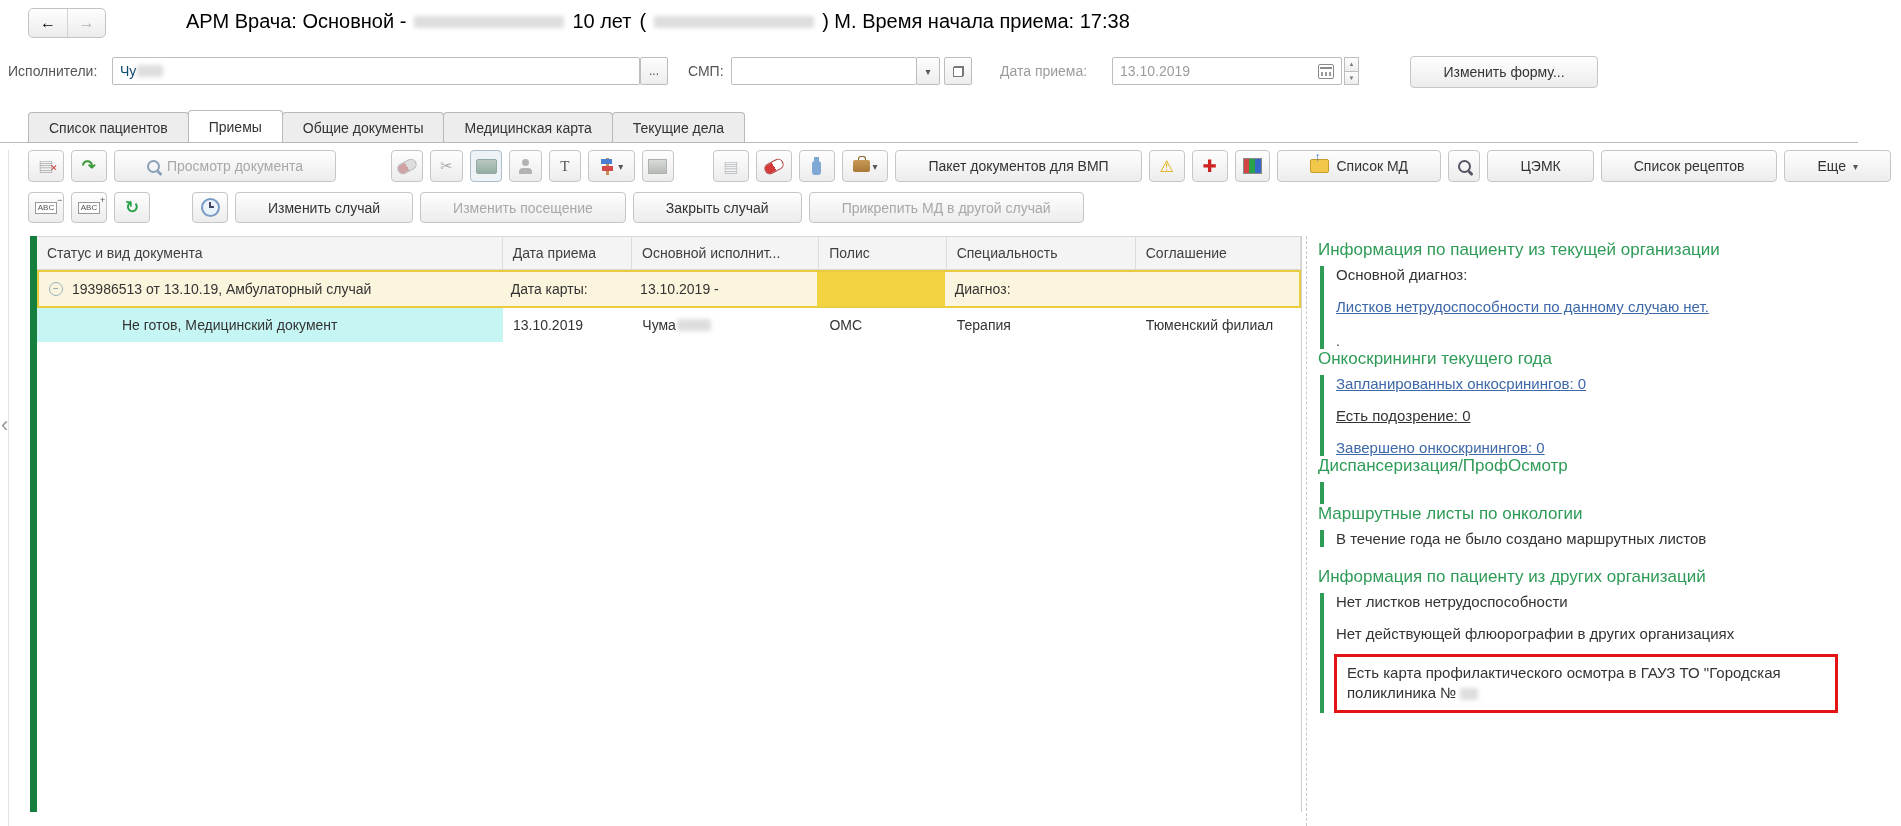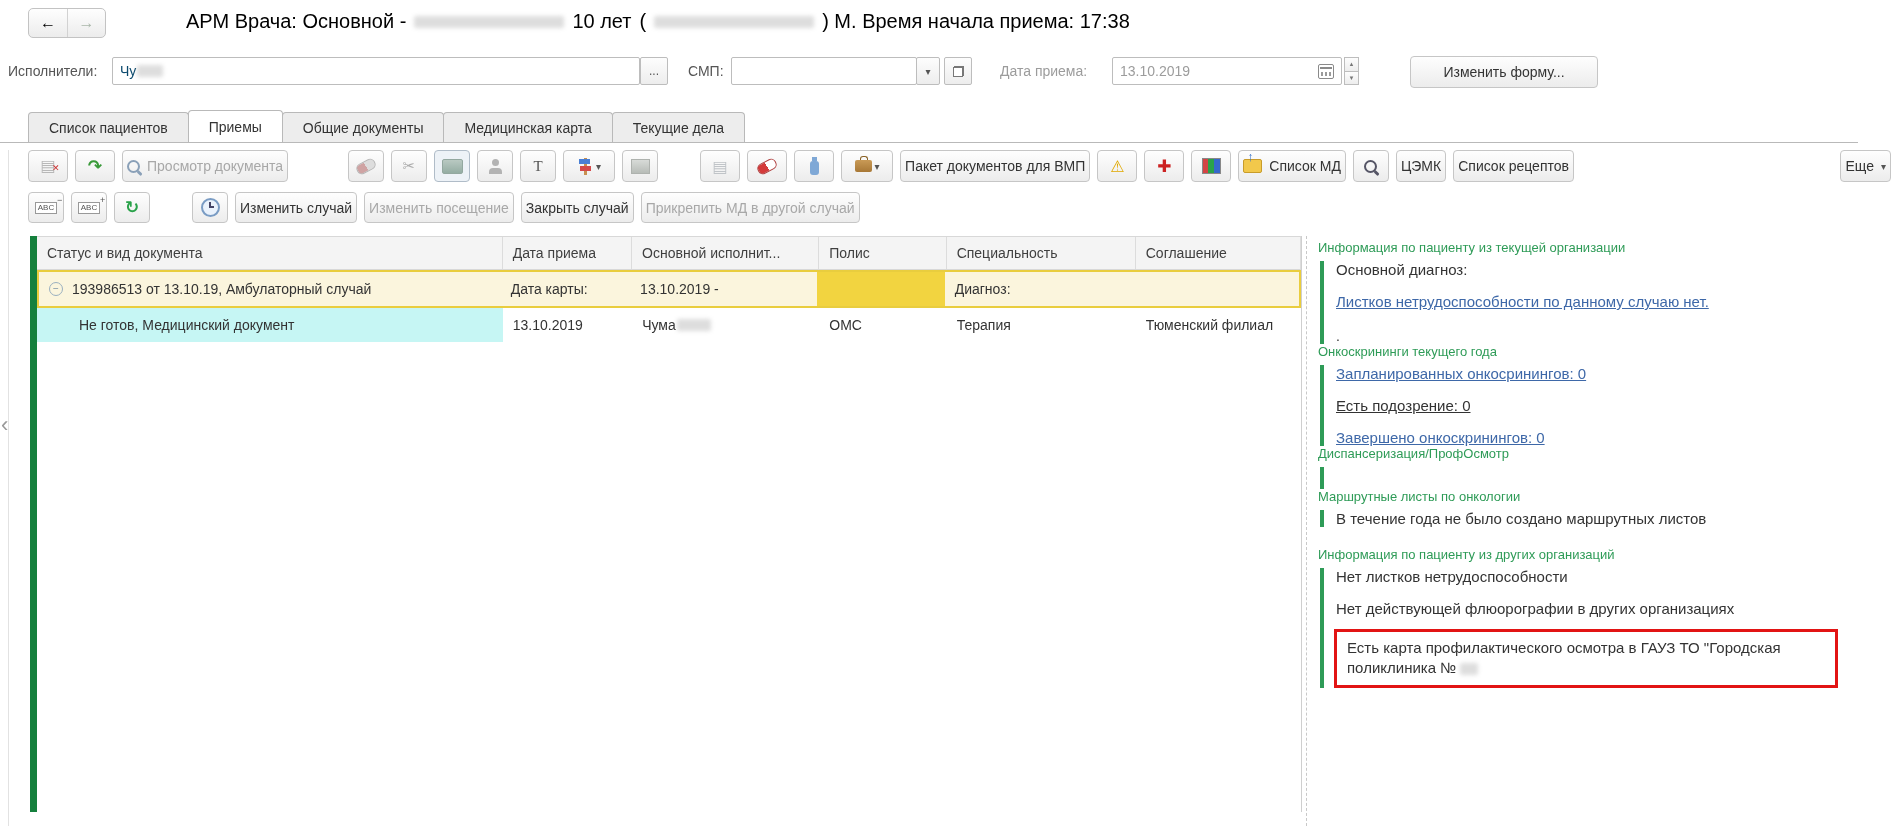--- a/index.html
+++ b/index.html
@@ -3,21 +3,21 @@
 <meta charset="utf-8">
 <style>
   html,body{margin:0;padding:0}
   body{
     width:1901px;height:826px;position:relative;background:#fff;
     font-family:"Liberation Sans","DejaVu Sans",sans-serif;font-size:14px;color:#333;
     overflow:hidden;
   }
   
   .redact{display:inline-block;height:12px;border-radius:2px;background:#9f9f9f;opacity:.35;filter:blur(2px);vertical-align:middle}
-  .btn{display:inline-flex;align-items:center;justify-content:center;gap:7px;height:32px;padding:0 4px;
+  .btn{display:inline-flex;align-items:center;justify-content:center;gap:7px;height:32px;padding:0 32px;
        border:1px solid #c6c6c6;border-radius:4px;background:linear-gradient(#fefefe,#ececec);
        color:#333;cursor:pointer;white-space:nowrap;font-size:14px;font-family:inherit}
   .btn.disabled{color:#a8a8a8}
   .ibtn{width:40px;padding:0}
   .ibtn.small{width:36px}
   .ibtn.wdrop{width:52px;gap:3px}
   .ibtn.pressed{background:#edf2f7;border-color:#b0bcc8}
   .spacer28{width:28px}.spacer40{width:46px}
   .caret{font-size:10px;color:#555}
   
@@ -94,30 +94,30 @@
   .tbar2 .btn{height:31px}
   
   .tablewrap{position:absolute;left:30px;top:236px;width:1272px;height:576px;border-right:1px solid #cfcfcf;border-left:7px solid #15803d;box-sizing:border-box;background:#fff}
   .thead{display:flex;height:34px;background:#f4f4f4;border-top:1px solid #d8d8d8;border-bottom:1px solid #d8d8d8;box-sizing:border-box}
   .th{display:flex;align-items:center;padding:0 10px;box-sizing:border-box;border-right:1px solid #dcdcdc;color:#3f3f3f;overflow:hidden;white-space:nowrap}
   .trow{display:flex;height:34px;box-sizing:border-box}
   .trow.selected{border:2px solid #e9cd3e;background:#fbf5dd;height:38px}
   .td{display:flex;align-items:center;padding:0 10px;box-sizing:border-box;overflow:hidden;white-space:nowrap}
   .td.gold{background:#f2d440}
   .td.cyan{background:#c6f6f4}
-  .td.indent{padding-left:42px}
+  .td.indent{padding-left:85px}
   .c1{width:468px}.c2{width:130px}.c3{width:188px}.c4{width:128px}.c5{width:190px}.c6{width:166px}
   .trow.selected .c1{width:464px}
   .treeminus{width:12px;height:12px;border:1px solid #9ab0c0;border-radius:50%;color:#7a92a6;font-size:10px;line-height:10px;display:inline-flex;align-items:center;justify-content:center;margin-right:9px;flex:none}
   
   .vsep{position:absolute;left:1306px;top:236px;bottom:0;border-left:1px dashed #c8c8c8}
   .lsep{position:absolute;left:8px;top:150px;bottom:0;border-left:1px solid #e2e2e2}
   .chev{position:absolute;left:1px;top:412px;color:#999;font-size:22px;cursor:pointer}
   .panel{position:absolute;left:1318px;top:240px;width:566px}
-  .ptitle{color:#2e9b57;font-size:13px;margin-top:0;white-space:nowrap}
+  .ptitle{color:#2e9b57;font-size:17px;margin-top:0;white-space:nowrap}
   .pblock{border-left:4px solid #2e9b57;padding-left:12px;margin:6px 0 0 2px}
   .pline{margin-top:4px;color:#333;font-size:15px}
   .gap{margin-top:15px}
   a.plink{color:#3e68a8;text-decoration:underline;font-size:15px;cursor:pointer}
   a.plink.dark{color:#333}
   .sect{}
   .emptybar{height:22px}
   .alertbox{border:3px solid #e21414;padding:6px 10px;margin-top:12px;margin-left:-2px;width:478px;color:#333;font-size:15px;line-height:1.35}
 </style>
 </head>

